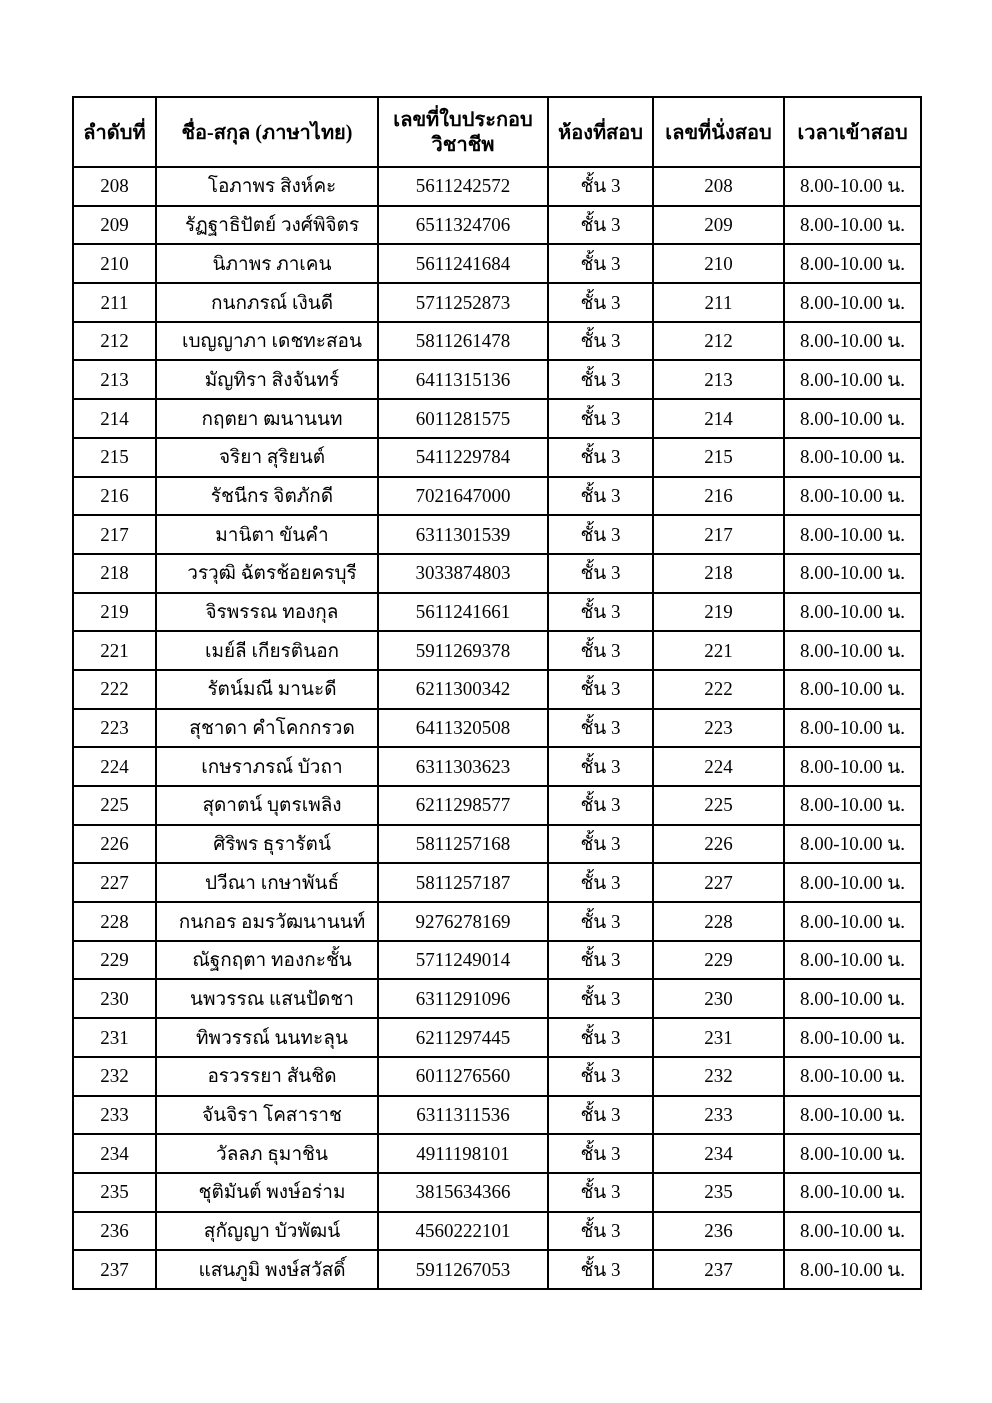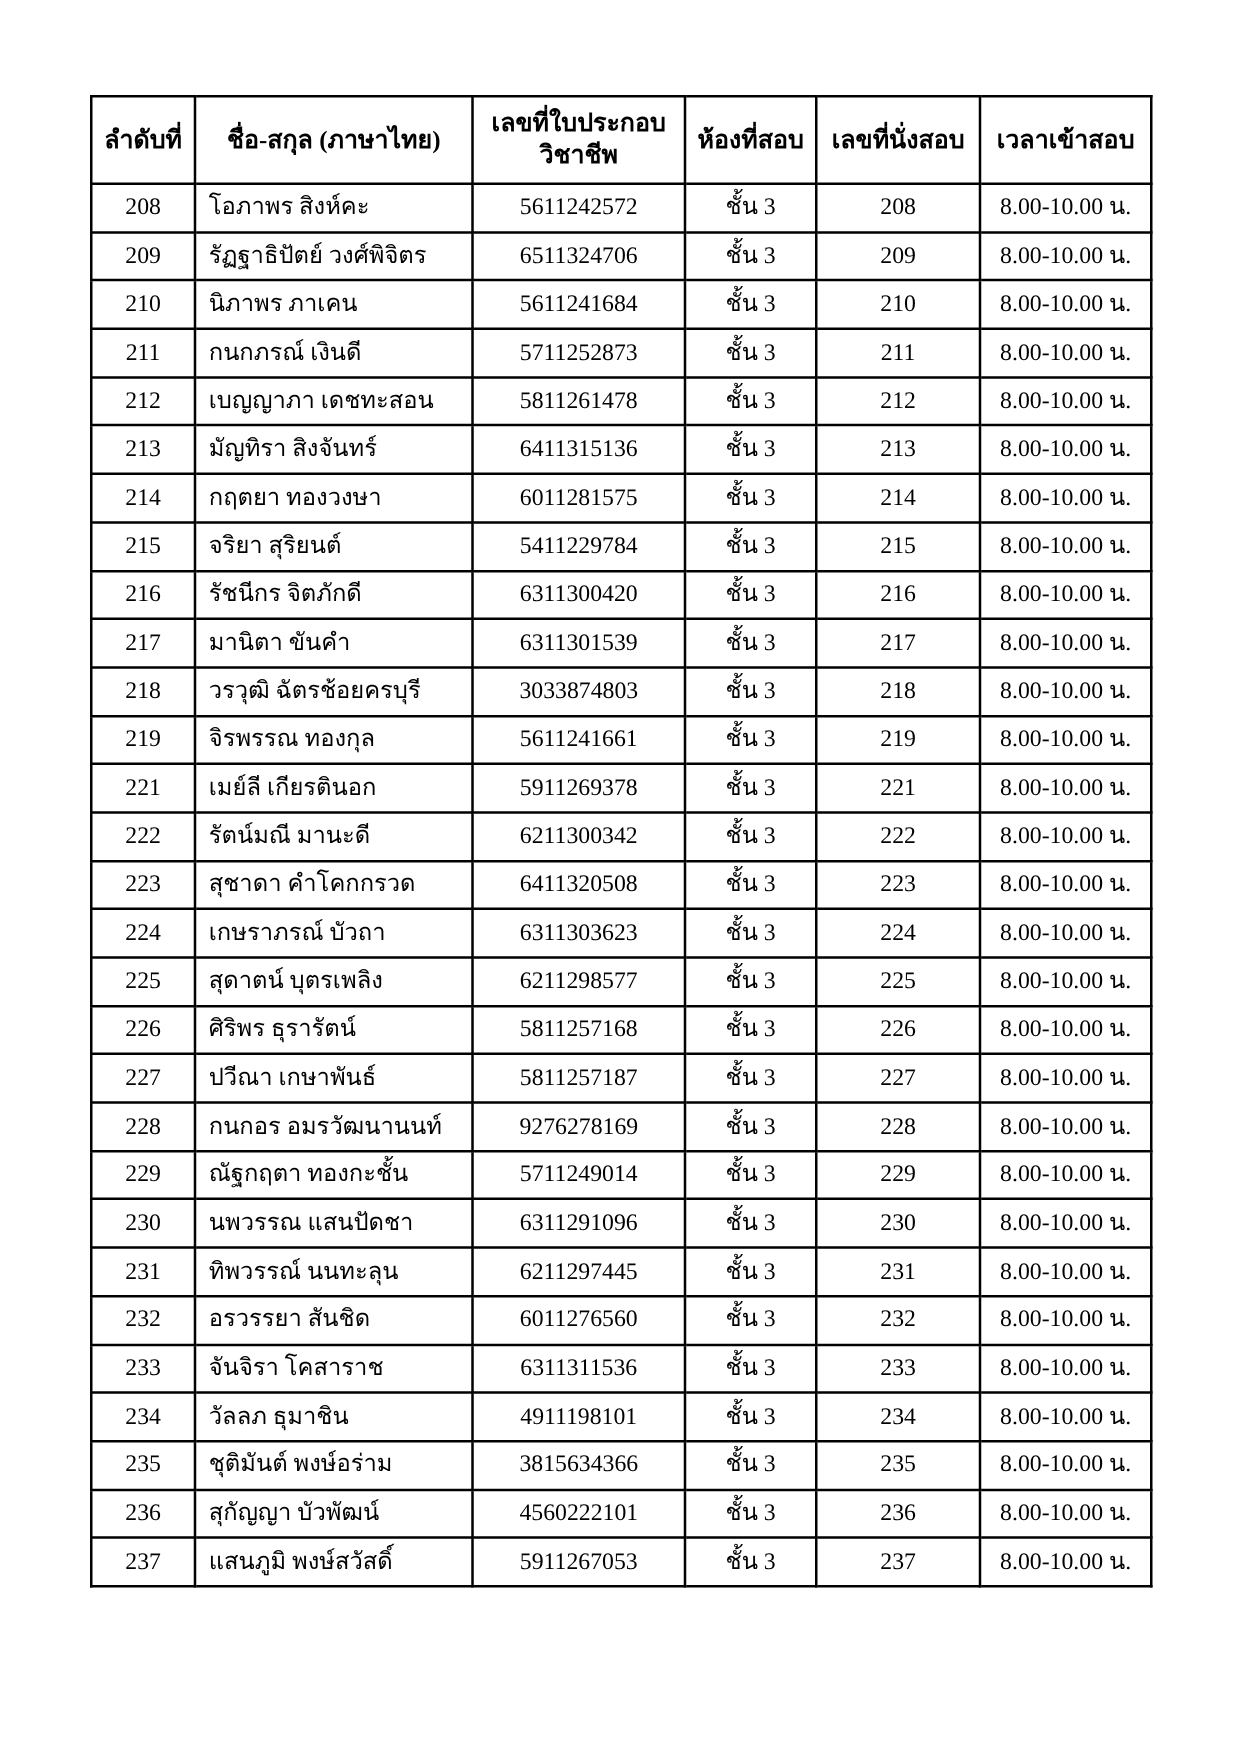--- a/index.html
+++ b/index.html
@@ -13,21 +13,21 @@
   .page {
     position: relative;
     width: 992px;
     height: 1403px;
     background: #ffffff;
     overflow: hidden;
   }
   table.exam-table {
     position: absolute;
     left: 72px;
-    top: 76px;
+    top: 96px;
     width: 848px;
     border-collapse: collapse;
     table-layout: fixed;
   }
   table.exam-table col.c-no      { width: 83px; }
   table.exam-table col.c-name    { width: 222px; }
   table.exam-table col.c-license { width: 170px; }
   table.exam-table col.c-room    { width: 105px; }
   table.exam-table col.c-seat    { width: 131px; }
   table.exam-table col.c-time    { width: 137px; }
@@ -43,21 +43,21 @@
   table.exam-table thead th {
     height: 70px;
     font-weight: bold;
     font-size: 20px;
     white-space: pre-line; 
   }
   table.exam-table tbody td {
     height: 38.7px;
   }
   table.exam-table tbody td.cell-name {
-    text-align: left;
+    text-align: center;
     padding-left: 10px;
   }
 </style>
 </head>
 <body>
 
 <div class="page">
   <table class="exam-table">
     <colgroup>
       <col class="c-no">
@@ -122,38 +122,38 @@
         <tr>
     <td class="cell-no">213</td>
     <td class="cell-name">มัญทิรา สิงจันทร์</td>
     <td class="cell-license">6411315136</td>
     <td class="cell-room">ชั้น 3</td>
     <td class="cell-seat">213</td>
     <td class="cell-time">8.00-10.00 น.</td>
   </tr>
         <tr>
     <td class="cell-no">214</td>
-    <td class="cell-name">กฤตยา ทองวงษา</td>
+    <td class="cell-name">กฤตยา ฒนานนท</td>
     <td class="cell-license">6011281575</td>
     <td class="cell-room">ชั้น 3</td>
     <td class="cell-seat">214</td>
     <td class="cell-time">8.00-10.00 น.</td>
   </tr>
         <tr>
     <td class="cell-no">215</td>
     <td class="cell-name">จริยา สุริยนต์</td>
     <td class="cell-license">5411229784</td>
     <td class="cell-room">ชั้น 3</td>
     <td class="cell-seat">215</td>
     <td class="cell-time">8.00-10.00 น.</td>
   </tr>
         <tr>
     <td class="cell-no">216</td>
     <td class="cell-name">รัชนีกร จิตภักดี</td>
-    <td class="cell-license">6311300420</td>
+    <td class="cell-license">7021647000</td>
     <td class="cell-room">ชั้น 3</td>
     <td class="cell-seat">216</td>
     <td class="cell-time">8.00-10.00 น.</td>
   </tr>
         <tr>
     <td class="cell-no">217</td>
     <td class="cell-name">มานิตา ขันคำ</td>
     <td class="cell-license">6311301539</td>
     <td class="cell-room">ชั้น 3</td>
     <td class="cell-seat">217</td>

